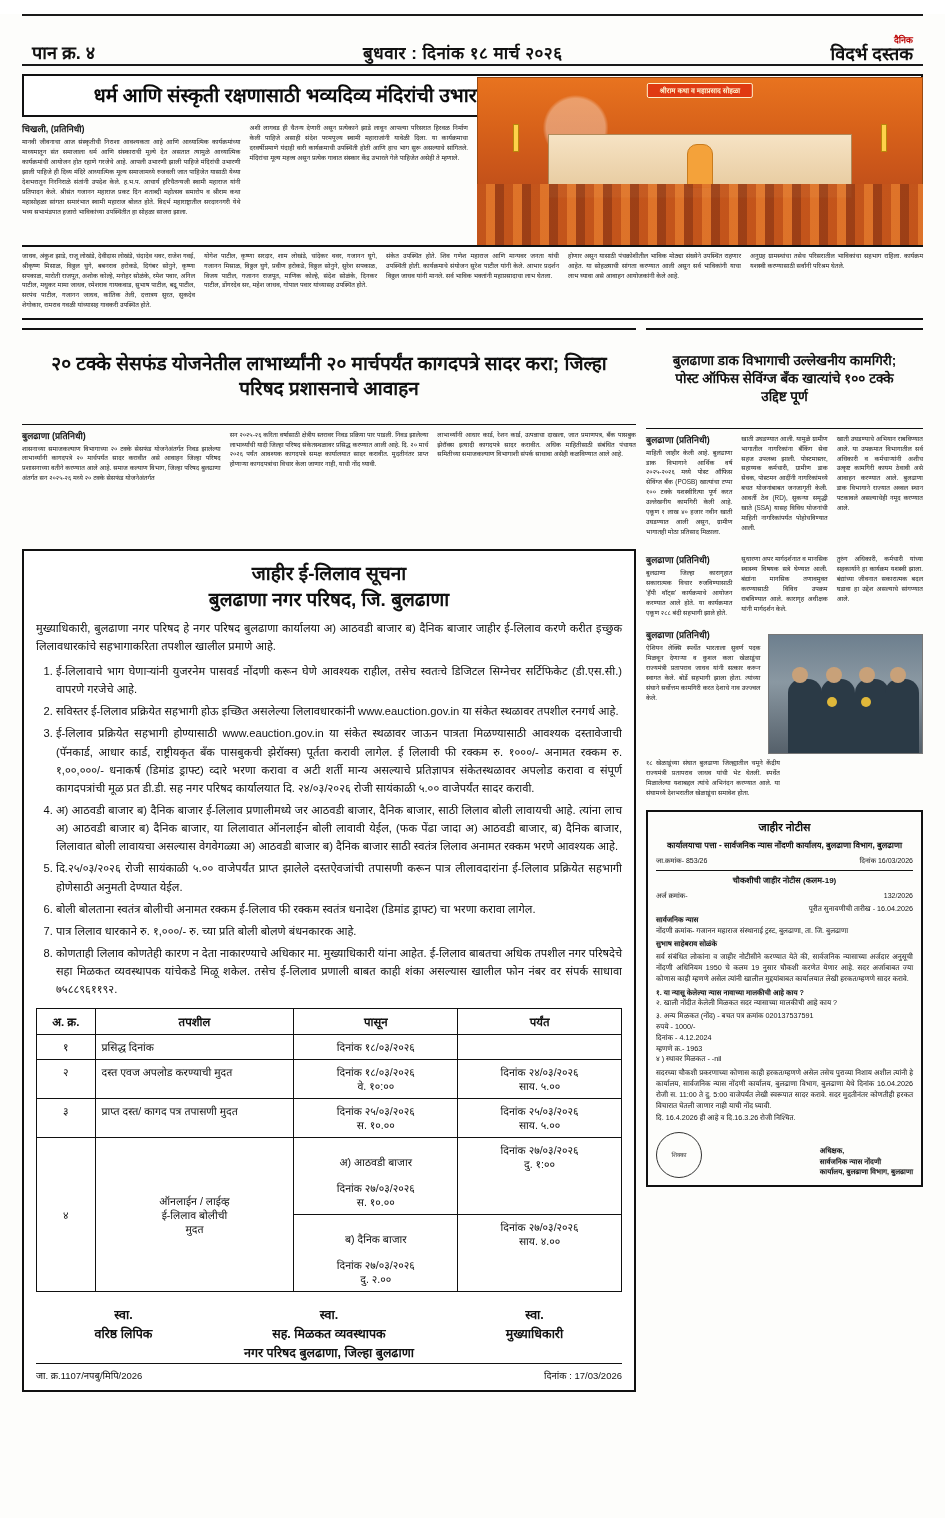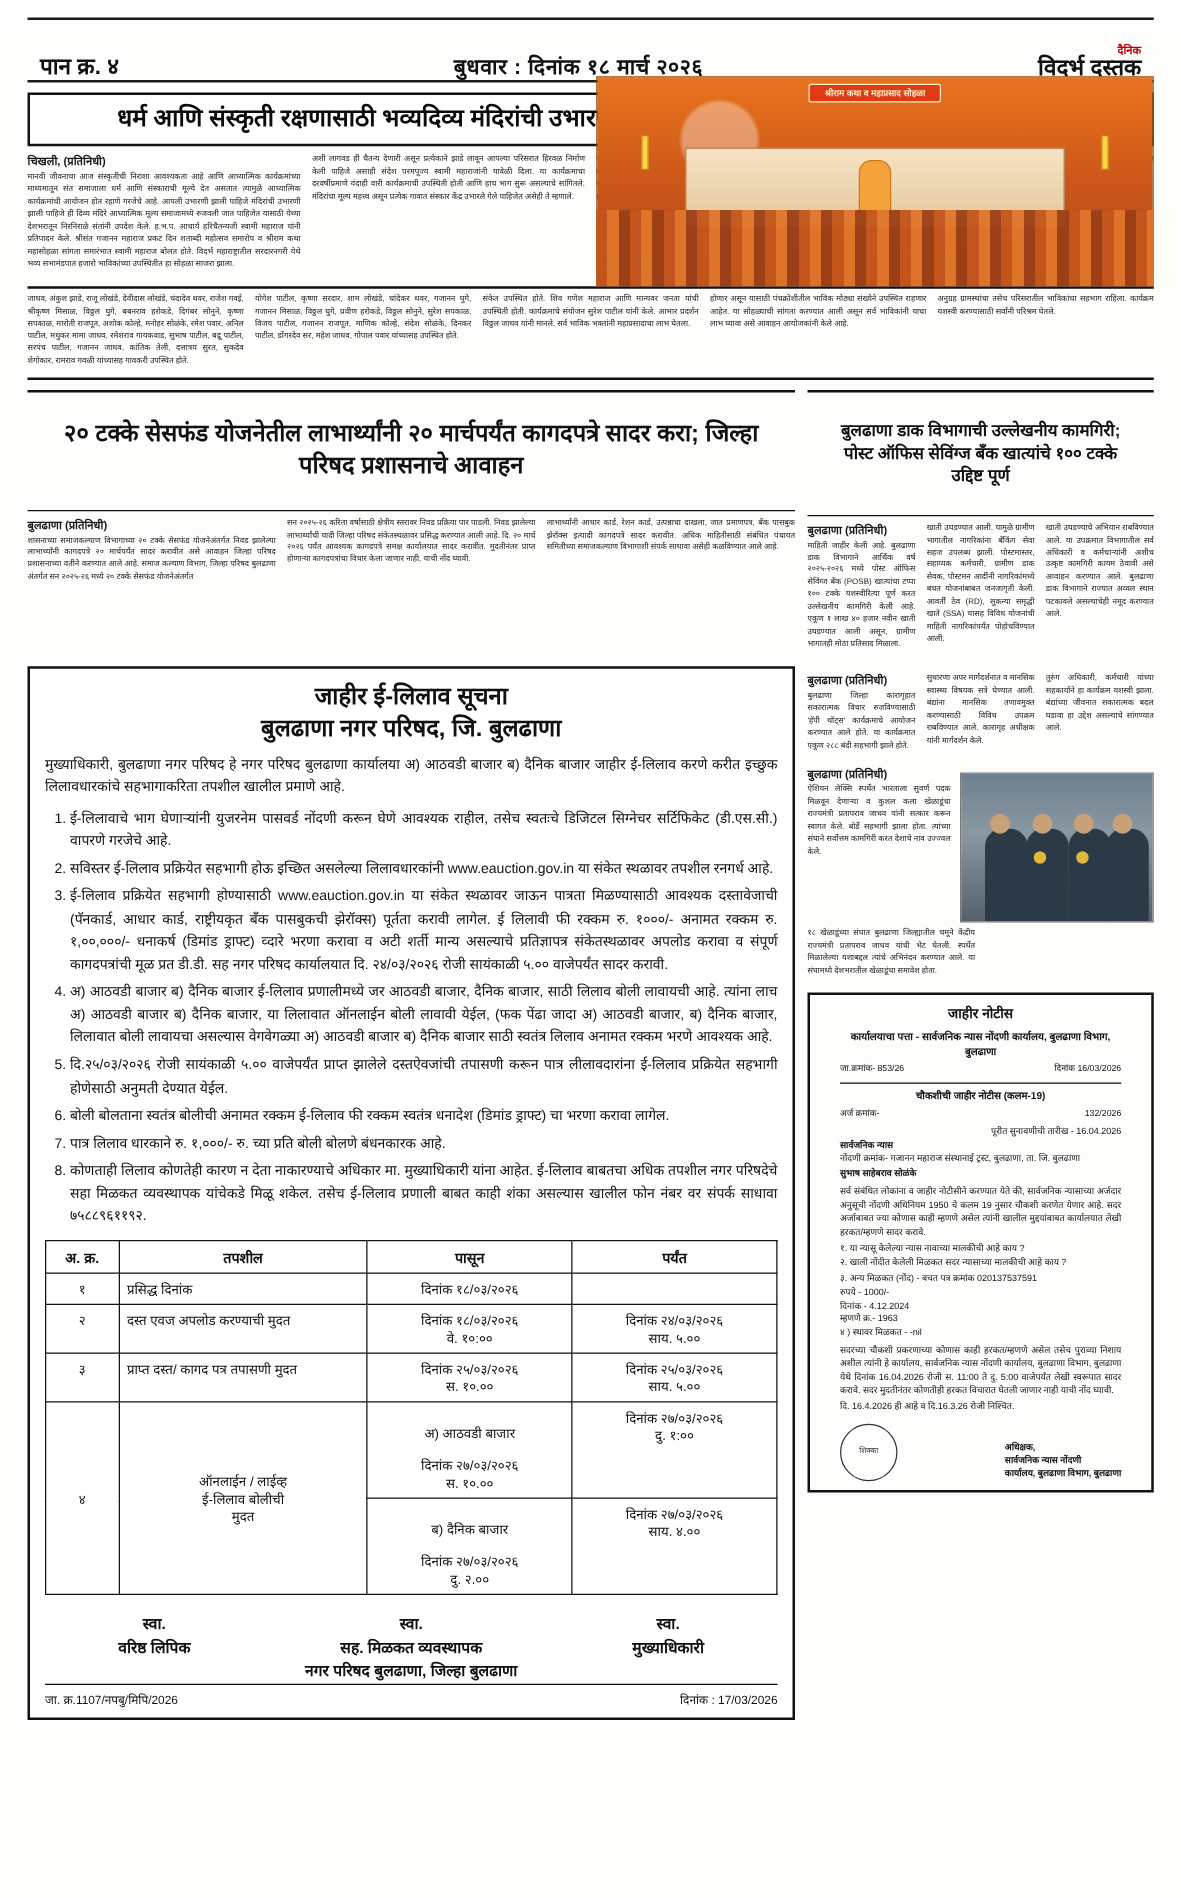--- a/index.html
+++ b/index.html
@@ -45,21 +45,21 @@
   }
   .headline-band h1 {
     margin:0; font-size: 19.5px; font-weight: bold; line-height:1.25;
     color:#0b0b0b;
   }
 
   
   .top-article {
     margin: 6px 22px 0 22px;
     border-bottom: 2px solid #111;
-    padding-bottom: 8px;
+    padding-bottom: 24px;
   }
   .byline { font-size: 9px; font-weight:bold; }
   .cols4 {
     display: grid;
     grid-template-columns: 1fr 1fr 1fr 1fr;
     gap: 9px;
   }
   .col { font-size: 6.4px; line-height: 1.55; text-align: justify; color:#1a1a1a; }
   .col p { margin: 0 0 4px 0; }
 
@@ -138,21 +138,21 @@
   .rphoto {
     width:100%; height:120px; margin-top:5px; border:1px solid #777;
     background:linear-gradient(180deg,#6d7f8e 0%, #8a98a2 40%, #55606a 100%);
     position:relative; overflow:hidden;
   }
   .rphoto .person { position:absolute; bottom:0; width:34px; height:74px; background:#2b3a46; border-radius:14px 14px 0 0;}
   .rphoto .head { position:absolute; width:16px; height:16px; border-radius:50%; background:#c8a179; }
   .rphoto .medal { position:absolute; width:10px; height:10px; border-radius:50%; background:#e0b83a; }
 
   .small-notice {
-    border:2px solid #111; padding:7px 24px; font-size:7.2px; line-height:1.5; text-align:justify;
+    border:2px solid #111; padding:7px 8px; font-size:7.2px; line-height:1.5; text-align:justify;
   }
   .small-notice .sn-title { text-align:center; font-size:11px; font-weight:bold; margin-bottom:4px; }
   .small-notice .sn-sub { text-align:center; font-size:8.2px; font-weight:bold; margin-bottom:4px; line-height:1.45;}
   .sn-row { display:flex; justify-content:space-between; font-size:7px; margin-bottom:3px;}
   .sn-foot { display:flex; justify-content:space-between; align-items:flex-end; margin-top:8px; }
   .sn-stamp {
     width:46px; height:46px; border:1px solid #333; border-radius:50%;
     display:flex; align-items:center; justify-content:center; font-size:6px; color:#333;
   }
   .sn-sign { text-align:left; font-size:7.2px; font-weight:bold; line-height:1.5; }
@@ -411,21 +411,21 @@
         <div class="sn-sub" style="font-size:8px;">चौकशीची जाहीर नोटीस (कलम-19)</div>
         <div class="sn-row">
           <span>अर्ज क्रमांक-</span>
           <span>132/2026</span>
         </div>
         <div style="text-align:right">पूरीत सुनावणीची तारीख - 16.04.2026</div>
         <div style="font-weight:bold;">सार्वजनिक न्यास</div>
         <div>नोंदणी क्रमांक- गजानन महाराज संस्थानाई ट्रस्ट, बुलढाणा, ता. जि. बुलढाणा</div>
         <div style="font-weight:bold;margin-top:2px;">सुभाष साहेबराव सोळंके</div>
         <div style="margin-top:3px;">सर्व संबंधित लोकांना व जाहीर नोटीसीने करण्यात येते की, सार्वजनिक न्यासाच्या अर्जदार अनुसूची नोंदणी अधिनियम 1950 चे कलम 19 नुसार चौकशी करणेत येणार आहे. सदर अर्जाबाबत ज्या कोणास काही म्हणणे असेल त्यांनी खालील मुद्दयांबाबत कार्यालयात लेखी हरकत/म्हणणे सादर करावे.</div>
-        <div style="margin-top:3px;">१. या न्यासू केलेल्या न्यास नावाच्या मालकीची आहे काय ?</div>
+        <div style="margin-top:3px;font-weight:bold;">१. या न्यासू केलेल्या न्यास नावाच्या मालकीची आहे काय ?</div>
         <div>२. खाली नोंदीत केलेली मिळकत सदर न्यासाच्या मालकीची आहे काय ?</div>
         <div style="margin-top:2px;">३. अन्य मिळकत (नोंद) - बचत पत्र क्रमांक 020137537591</div>
         <div>रुपये - 1000/-</div>
         <div>दिनांक - 4.12.2024</div>
         <div>म्हणणे क्र.- 1963</div>
         <div>४ ) स्थावर मिळकत - -nil</div>
         <div style="margin-top:3px;">सदरच्या चौकशी प्रकरणाच्या कोणास काही हरकत/म्हणणे असेल तसेच पुराव्या निशाय अशील त्यांनी हे कार्यालय, सार्वजनिक न्यास नोंदणी कार्यालय, बुलढाणा विभाग, बुलढाणा येथे दिनांक 16.04.2026 रोजी स. 11:00 ते दु. 5:00 वाजेपर्यंत लेखी स्वरूपात सादर करावे. सदर मुदतीनंतर कोणतीही हरकत विचारात घेतली जाणार नाही याची नोंद घ्यावी.</div>
         <div style="margin-top:2px;">दि. 16.4.2026 ही आहे व दि.16.3.26 रोजी निश्चित.</div>
         <div class="sn-foot">
           <div class="sn-stamp">शिक्का</div>

